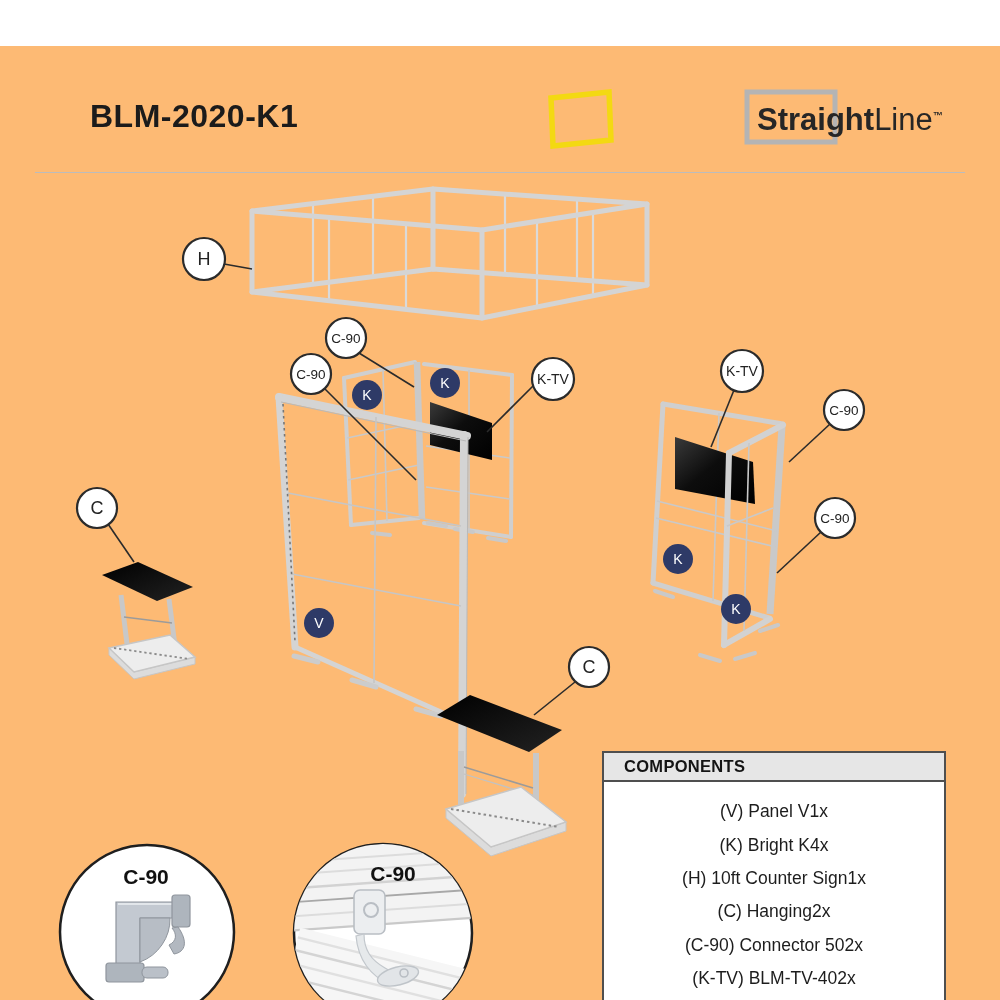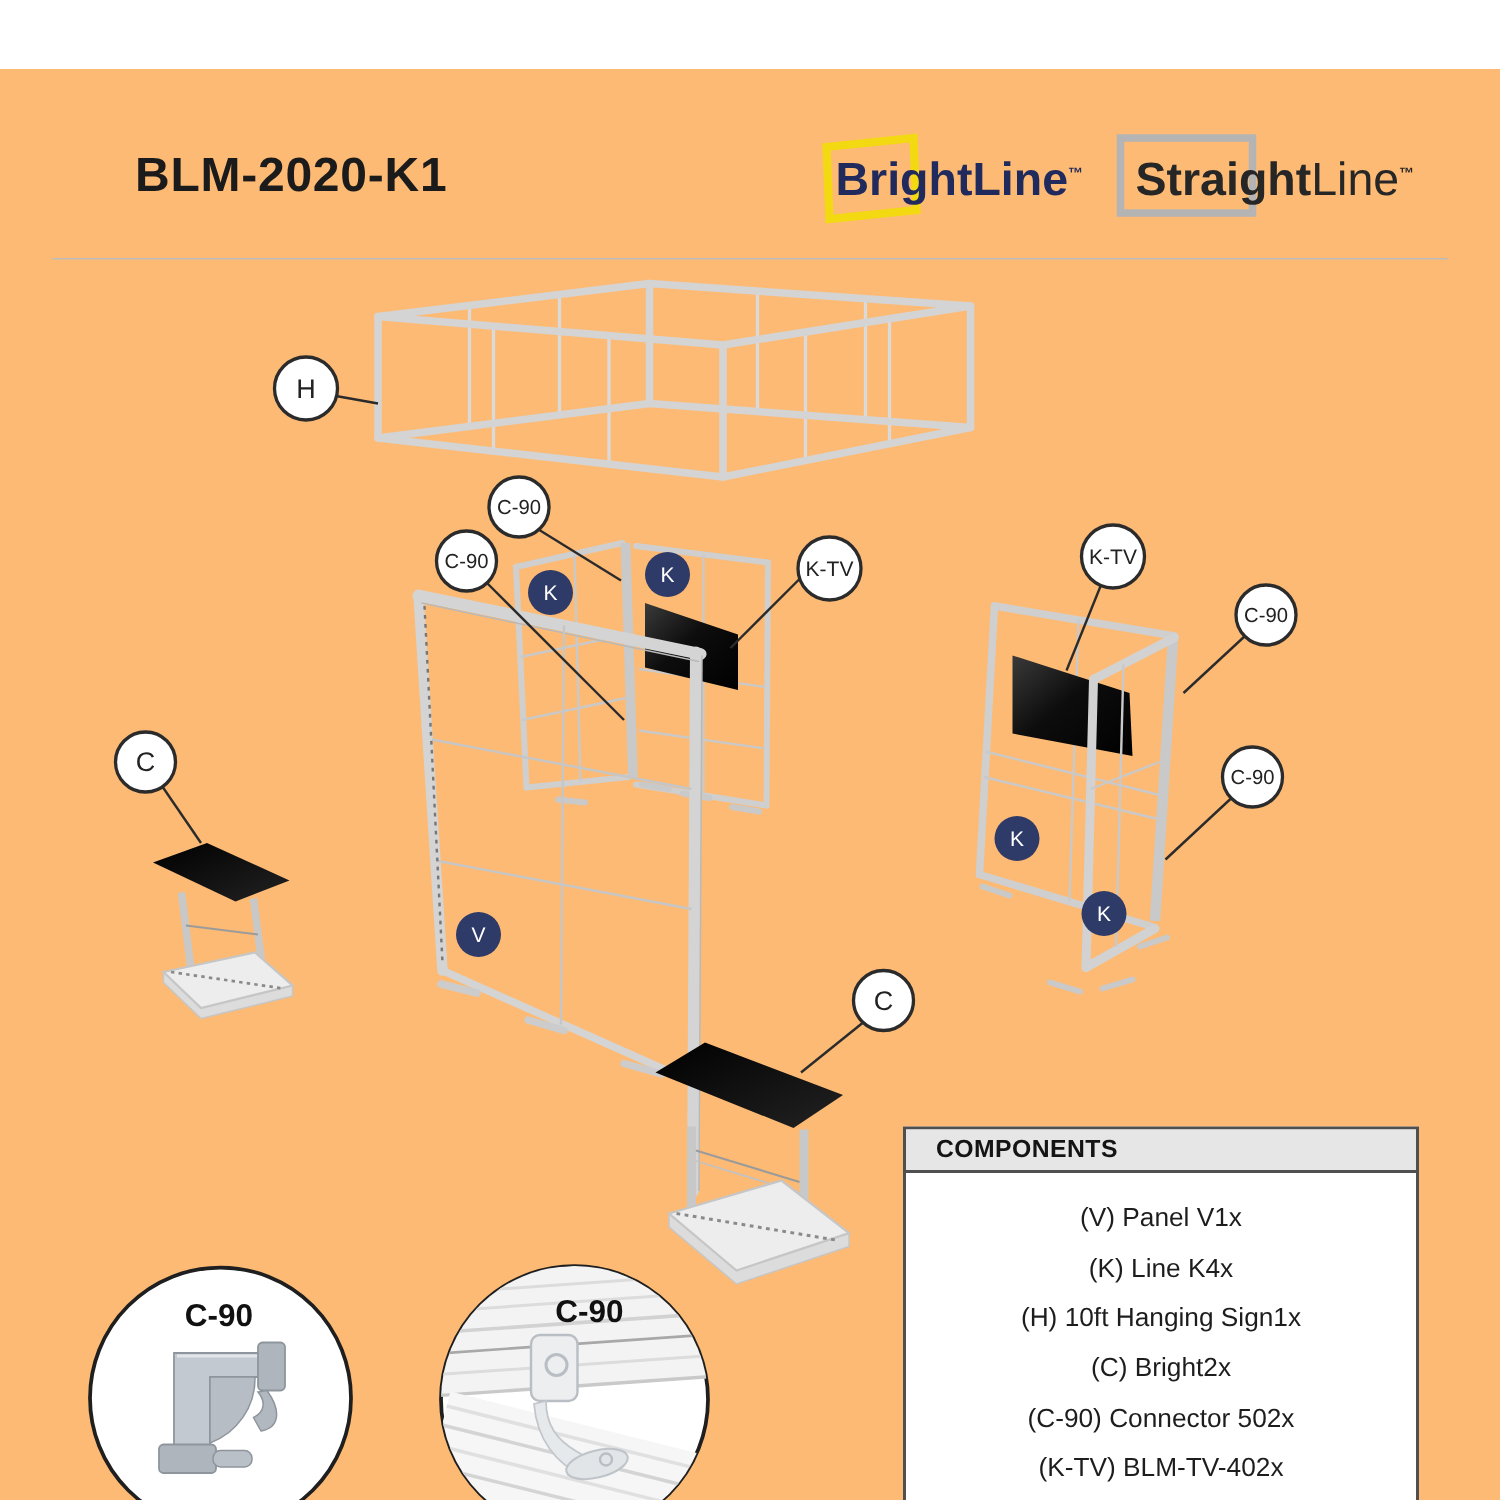--- a/index.html
+++ b/index.html
@@ -39,21 +39,20 @@
 <body>
 
 <div class="page">
 
   <div class="title">BLM-2020-K1</div>
 
   <div class="logo logo-bright">
     <svg width="195" height="64">
       <path d="M8,10 L66,4 L68,52 L10,58 Z" fill="none" stroke="#f3d912" stroke-width="5.5"></path>
     </svg>
-    <span class="wordmark"><span class="w1">Bright</span><span class="w2">Line</span><span class="tm">™</span></span>
   </div>
 
   <div class="logo logo-straight">
     <svg width="215" height="64">
       <rect x="4" y="4" width="88" height="50" fill="none" stroke="#b4b4b4" stroke-width="5"></rect>
     </svg>
     <span class="wordmark"><span class="w1">Straight</span><span class="w2">Line</span><span class="tm">™</span></span>
   </div>
 
   <div class="divider"></div>
@@ -319,29 +318,29 @@
   <div class="components-table">
     <div class="ct-header">
       <span>COMPONENTS</span>
     </div>
     <div class="ct-body">
       <div class="ct-row">
         <span class="ct-label">(V) Panel V</span>
         <span class="ct-qty">1x</span>
       </div>
       <div class="ct-row">
-        <span class="ct-label">(K) Line K</span>
+        <span class="ct-label">(K) Bright K</span>
         <span class="ct-qty">4x</span>
       </div>
       <div class="ct-row">
-        <span class="ct-label">(H) 10ft Hanging Sign</span>
+        <span class="ct-label">(H) 10ft Counter Sign</span>
         <span class="ct-qty">1x</span>
       </div>
       <div class="ct-row">
-        <span class="ct-label">(C) Bright</span>
+        <span class="ct-label">(C) Hanging</span>
         <span class="ct-qty">2x</span>
       </div>
       <div class="ct-row">
         <span class="ct-label">(C-90) Connector 50</span>
         <span class="ct-qty">2x</span>
       </div>
       <div class="ct-row">
         <span class="ct-label">(K-TV) BLM-TV-40</span>
         <span class="ct-qty">2x</span>
       </div>

